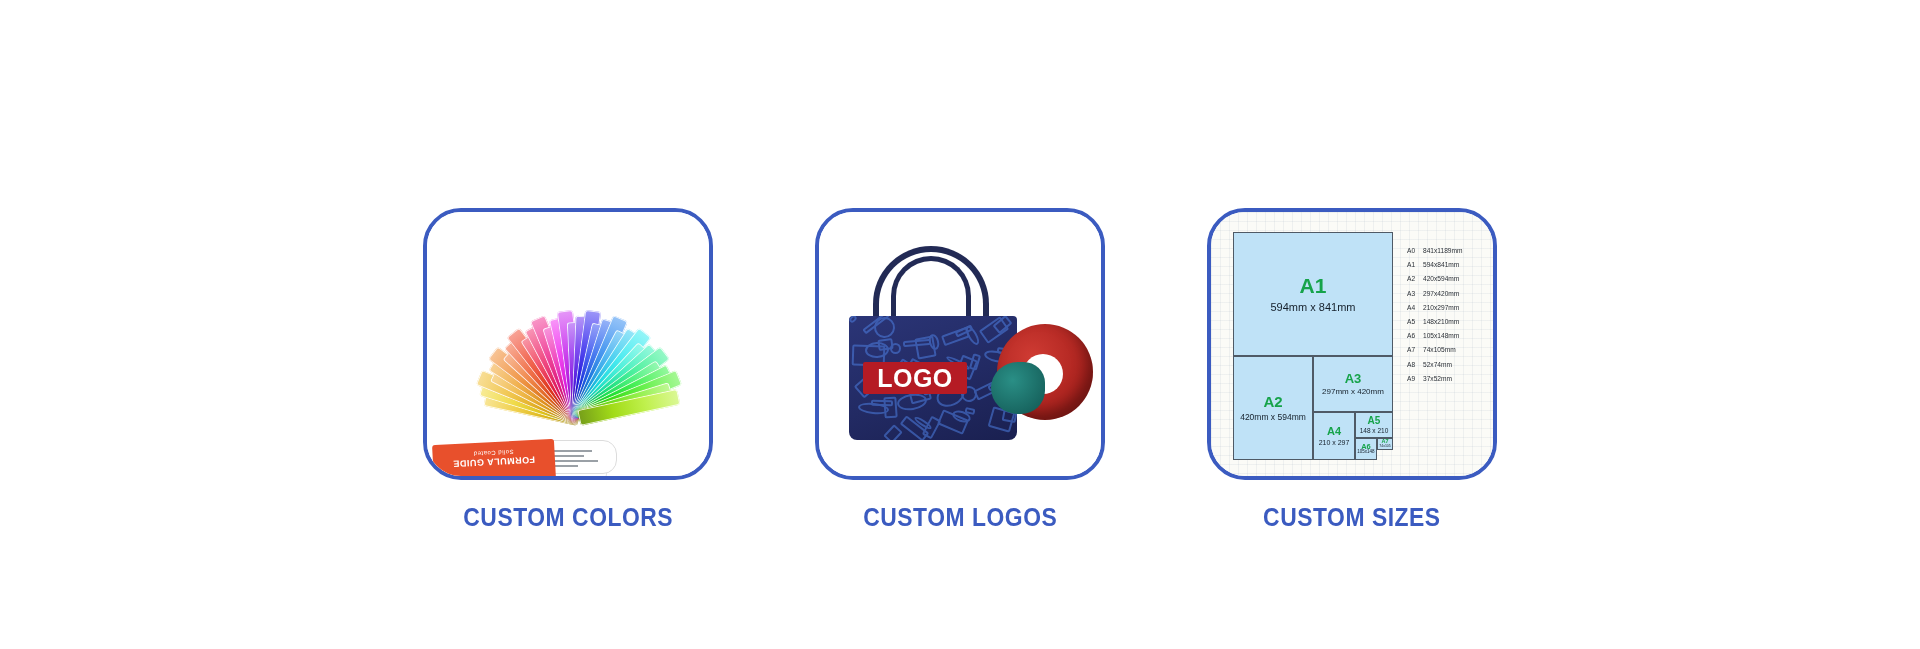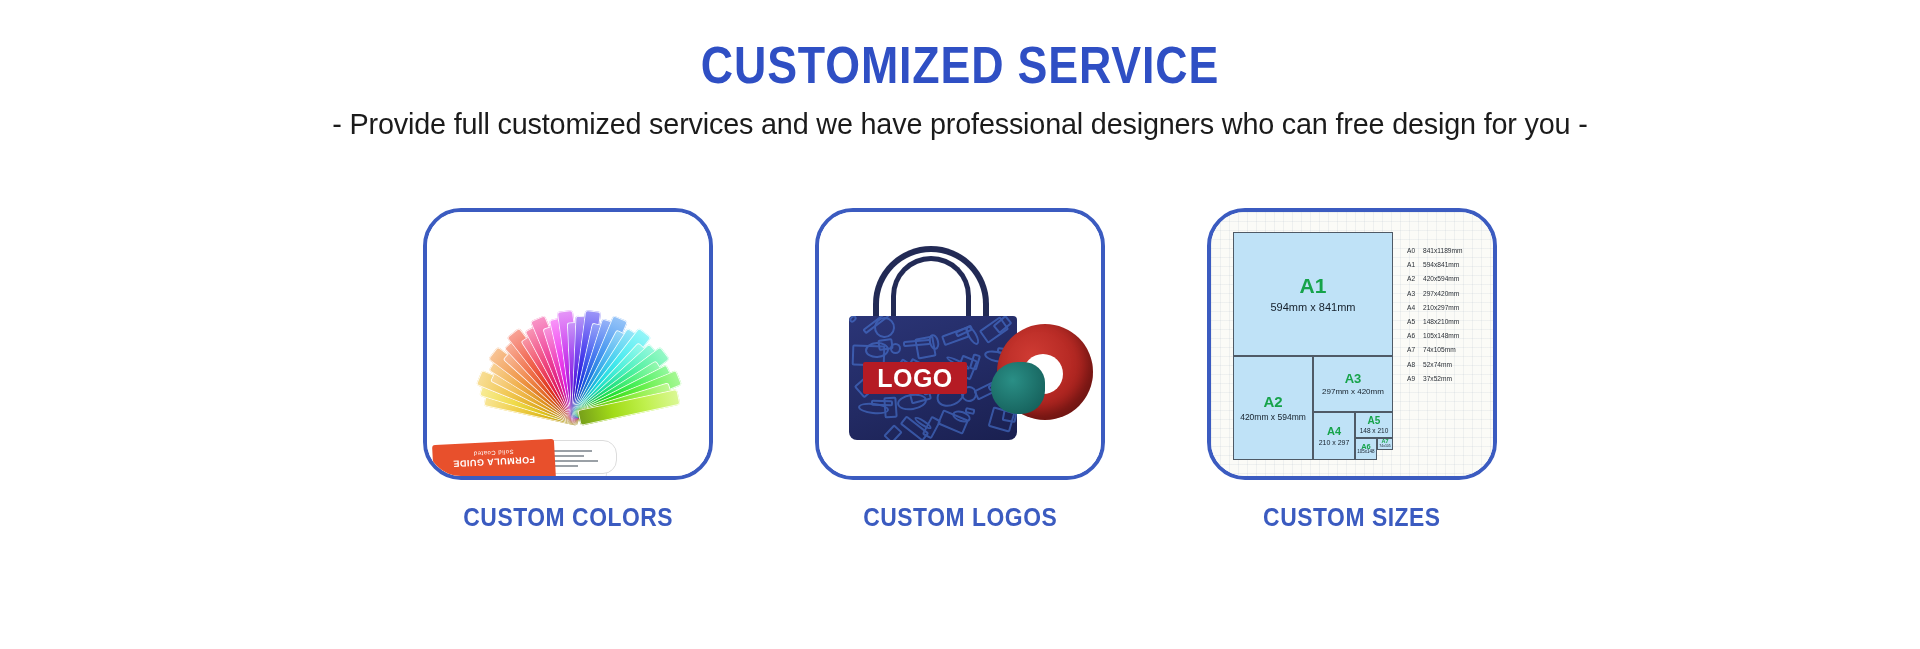--- a/index.html
+++ b/index.html
@@ -195,24 +195,20 @@
     content:""; position:absolute; inset:0;
     background-image: repeating-linear-gradient(90deg, rgba(255,255,255,.22) 0 1px, transparent 1px 3px);
     opacity:.6;
   }
 </style>
 </head>
 <body>
 
 <div class="page">
 
-  <div class="header">
-    <div class="title">CUSTOMIZED SERVICE</div>
-    <div class="subtitle">- Provide full customized services and we have professional designers who can free design for you -</div>
-  </div>
 
   <div class="cards">
 
     <div class="card-wrap">
       <div class="card">
         <div class="fan-stage">
           <div class="fan" id="fan">
               <div class="fan-blade" style="height: 96px; transform: rotate(-78deg); background: linear-gradient(rgb(248, 229, 150) 0%, rgb(240, 208, 76) 34%, rgb(220, 181, 24) 66%, rgb(158, 131, 26) 100%);"></div>
               <div class="fan-blade" style="height: 102px; transform: rotate(-72.9677deg); background: linear-gradient(rgb(248, 235, 150) 0%, rgb(240, 219, 76) 34%, rgb(220, 194, 24) 66%, rgb(158, 140, 26) 100%);"></div>
               <div class="fan-blade" style="height: 108px; transform: rotate(-67.9355deg); background: linear-gradient(rgb(248, 222, 150) 0%, rgb(240, 197, 76) 34%, rgb(220, 168, 24) 66%, rgb(158, 123, 26) 100%);"></div>

